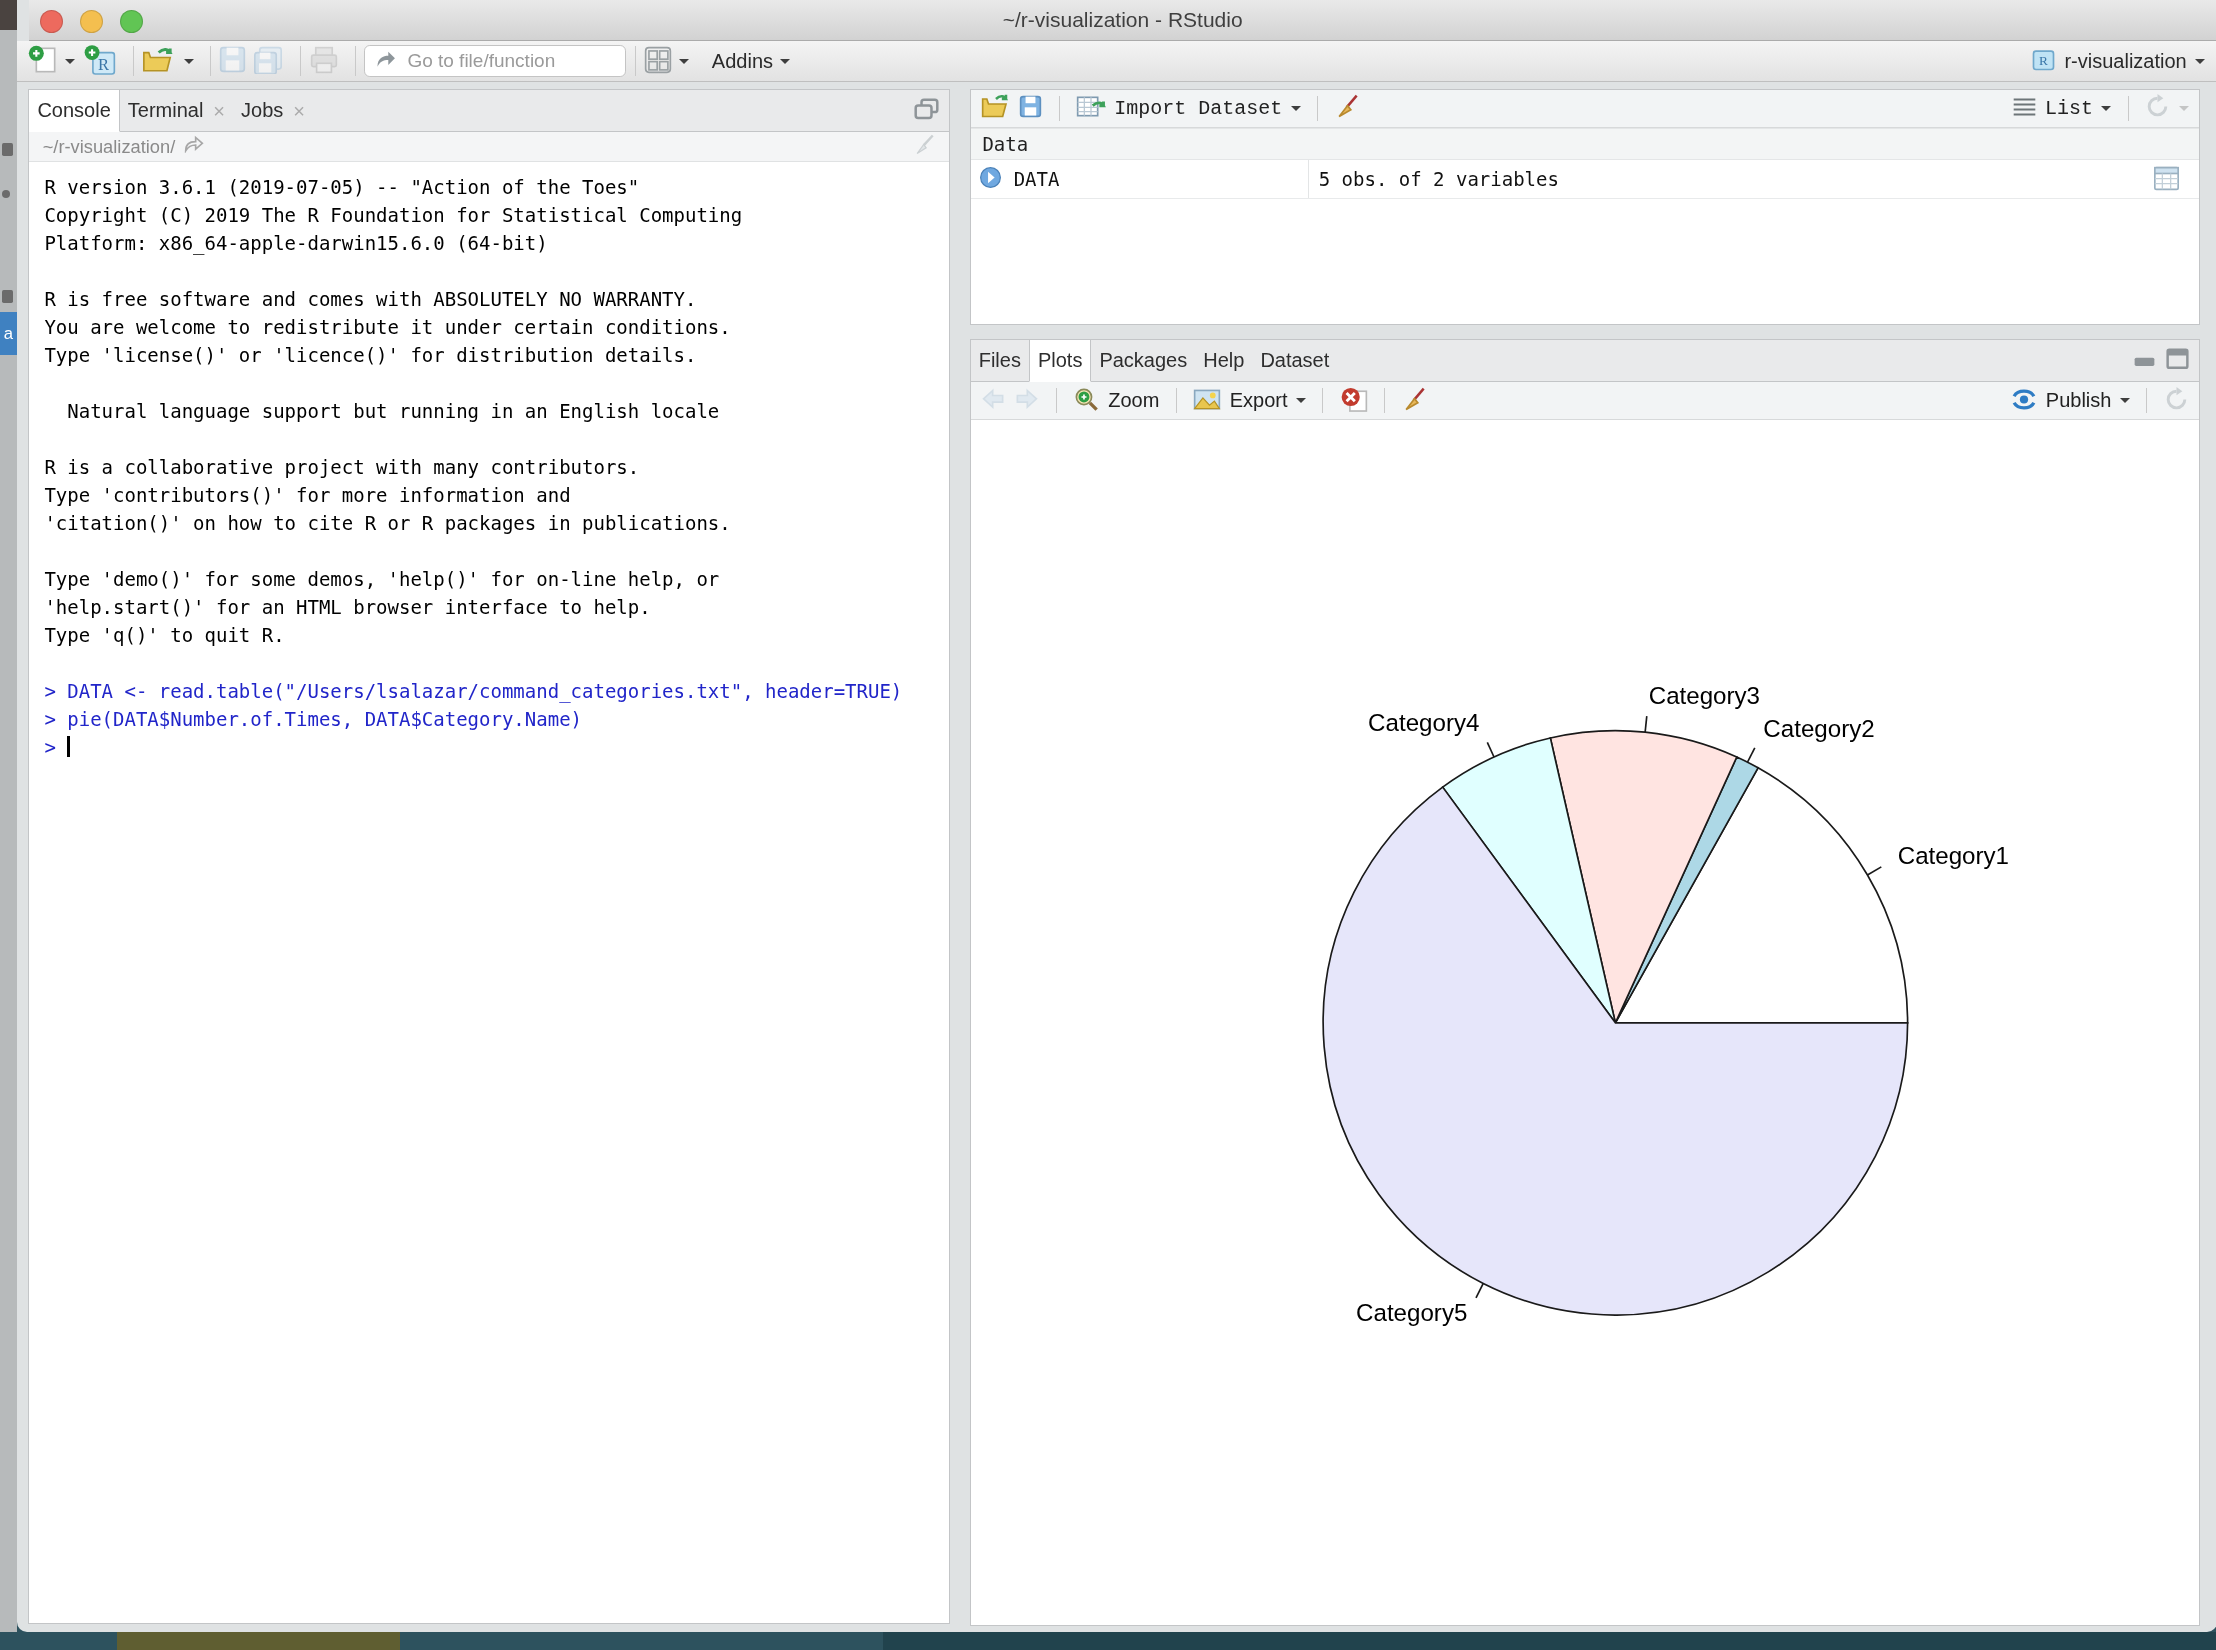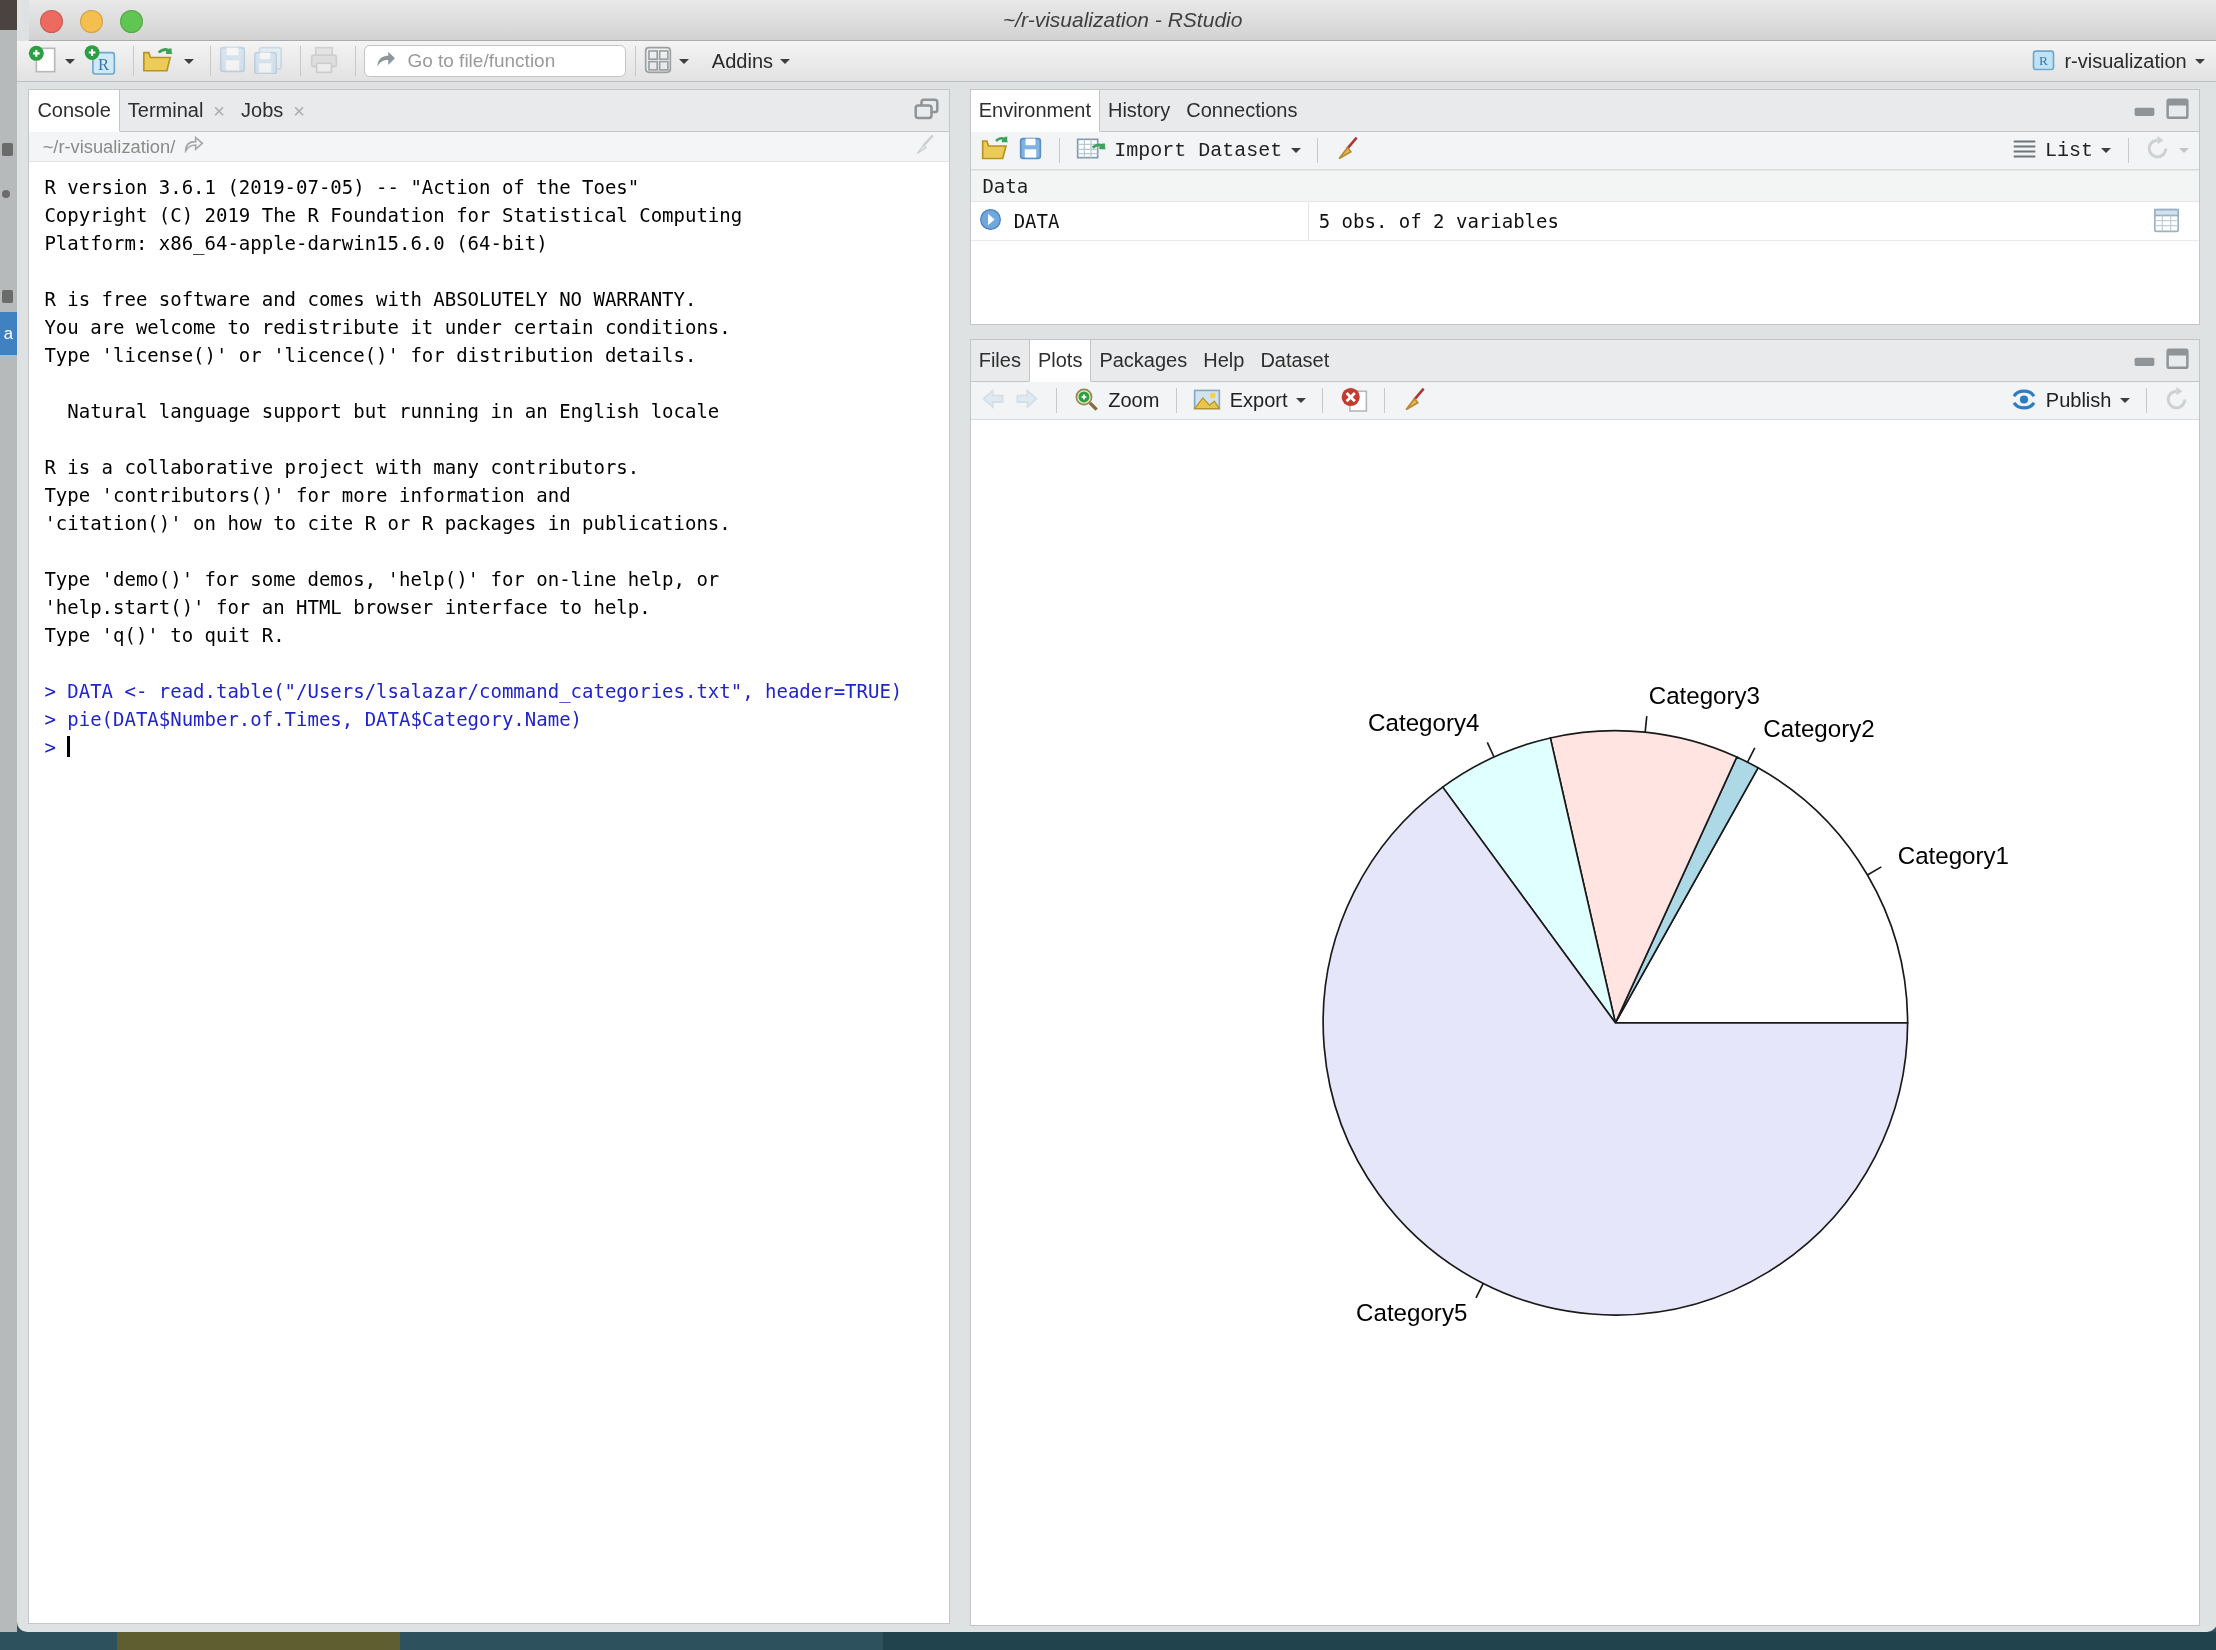--- a/index.html
+++ b/index.html
@@ -13,21 +13,21 @@
   .desk-left .frag.f3{top:290px}
   .desk-left .sel{position:absolute;left:0;top:312px;width:16.7px;height:43px;background:#3f81c1;color:#fff;
                   font-size:16.7px;line-height:43px;text-align:center;}
   .desk-bottom{position:absolute;left:0;bottom:0;width:2216px;height:18.3px;background:#2d525e;}
   .desk-bottom .olive{position:absolute;left:117px;top:0;width:283px;height:18.3px;background:#5f5e31;}
   .desk-bottom .dark{position:absolute;left:883px;top:0;right:0;height:18.3px;background:#21434d;}
   
   .window{position:absolute;left:16.7px;top:0;width:2200px;height:1632px;background:#dfe2e3;
           border-radius:0 0 10px 10px;overflow:hidden;}
   .titlebar{position:absolute;left:12px;top:0;right:0;height:40px;
-            background:linear-gradient(#e9e9e9,#d2d2d2);border-bottom:0.8px solid #ababab;font-style:italic;}
+            background:linear-gradient(#e9e9e9,#d2d2d2);border-bottom:0.8px solid #ababab;}
   .title{position:absolute;left:0;right:0;top:0;height:40px;line-height:40px;text-align:center;
          font-size:21px;color:#3f3f3f;}
   .lights{position:absolute;left:11.7px;top:10px;display:flex;gap:16.7px;}
   .light{width:21px;height:21px;border-radius:50%;border:0.8px solid rgba(0,0,0,.15);}
   .toolbar{position:absolute;left:0;top:41px;right:0;height:41px;
            background:linear-gradient(#f4f4f4,#e2e2e2);border-bottom:0.8px solid #bfbfbf;
            display:flex;align-items:center;padding:0 11.7px;box-sizing:border-box;}
   .tb-group{display:flex;align-items:center;gap:6.7px;margin-right:8.3px;}
   .tb-sep{width:0.8px;height:30px;background:#c9c9c9;margin:0 8.3px;}
   .caret{width:0;height:0;border-left:5px solid transparent;border-right:5px solid transparent;
@@ -236,42 +236,20 @@
         <span style="margin-left:auto" class="icon dim">
           <svg width="23" height="23" viewBox="0 0 28 28">
               <path d="M24 3 L13 15" stroke="#9aa4a8" stroke-width="3"></path>
               <path d="M13 14 L5 25 L16 18 Z" fill="#cdd6da" stroke="#9aa4a8" stroke-width="1.5"></path>
             </svg></span>
       </div>
       <div class="console-out" id="console-lines"><div class="cline out">R version 3.6.1 (2019-07-05) -- "Action of the Toes"</div><div class="cline out">Copyright (C) 2019 The R Foundation for Statistical Computing</div><div class="cline out">Platform: x86_64-apple-darwin15.6.0 (64-bit)</div><div class="cline out"></div><div class="cline out">R is free software and comes with ABSOLUTELY NO WARRANTY.</div><div class="cline out">You are welcome to redistribute it under certain conditions.</div><div class="cline out">Type 'license()' or 'licence()' for distribution details.</div><div class="cline out"></div><div class="cline out">  Natural language support but running in an English locale</div><div class="cline out"></div><div class="cline out">R is a collaborative project with many contributors.</div><div class="cline out">Type 'contributors()' for more information and</div><div class="cline out">'citation()' on how to cite R or R packages in publications.</div><div class="cline out"></div><div class="cline out">Type 'demo()' for some demos, 'help()' for on-line help, or</div><div class="cline out">'help.start()' for an HTML browser interface to help.</div><div class="cline out">Type 'q()' to quit R.</div><div class="cline out"></div><div class="cline in">&gt; DATA &lt;- read.table("/Users/lsalazar/command_categories.txt", header=TRUE)</div><div class="cline in">&gt; pie(DATA$Number.of.Times, DATA$Category.Name)</div><div class="cline in">&gt; <span class="cursor"></span></div></div>
     </div>
 
     <div class="pane pane-env">
-      <div class="tabbar">
-        <div class="tab active first">
-          <span>Environment</span>
-        </div>
-        <div class="tab">
-          <span>History</span>
-        </div>
-        <div class="tab">
-          <span>Connections</span>
-        </div>
-        <div class="tabbar-right">
-          <span class="icon">
-            <svg width="23" height="16.7" viewBox="0 0 28 20">
-                <rect x="2" y="8" width="24" height="10" rx="2" fill="#8e9498"></rect>
-              </svg></span>
-          <span class="icon">
-            <svg width="23" height="21.6" viewBox="0 0 28 26">
-                <rect x="2" y="2" width="24" height="22" rx="2" fill="none" stroke="#8e9498" stroke-width="3"></rect>
-                <rect x="2" y="2" width="24" height="7" fill="#8e9498"></rect>
-              </svg></span>
-        </div>
-      </div>
       <div class="env-toolbar">
         <span class="icon">
           <svg width="30" height="25" viewBox="0 0 36 30">
               <path d="M2 6 L2 27 L26 27 L30 12 L9 12 L7 6 Z" fill="#eccb58" stroke="#b59325" stroke-width="2"></path>
               <path d="M18 6 C23 1 28 2 30 6 L25 6 M30 6 L30 1" stroke="#3da15a" stroke-width="3" fill="none"></path>
             </svg></span>
         <span class="icon">
           <svg width="23" height="23" viewBox="0 0 28 28">
               <rect x="2" y="2" width="24" height="24" rx="3" fill="#7fb3e2" stroke="#5d90c0" stroke-width="2"></rect>
               <rect x="8" y="2" width="12" height="8" fill="#fff"></rect>

